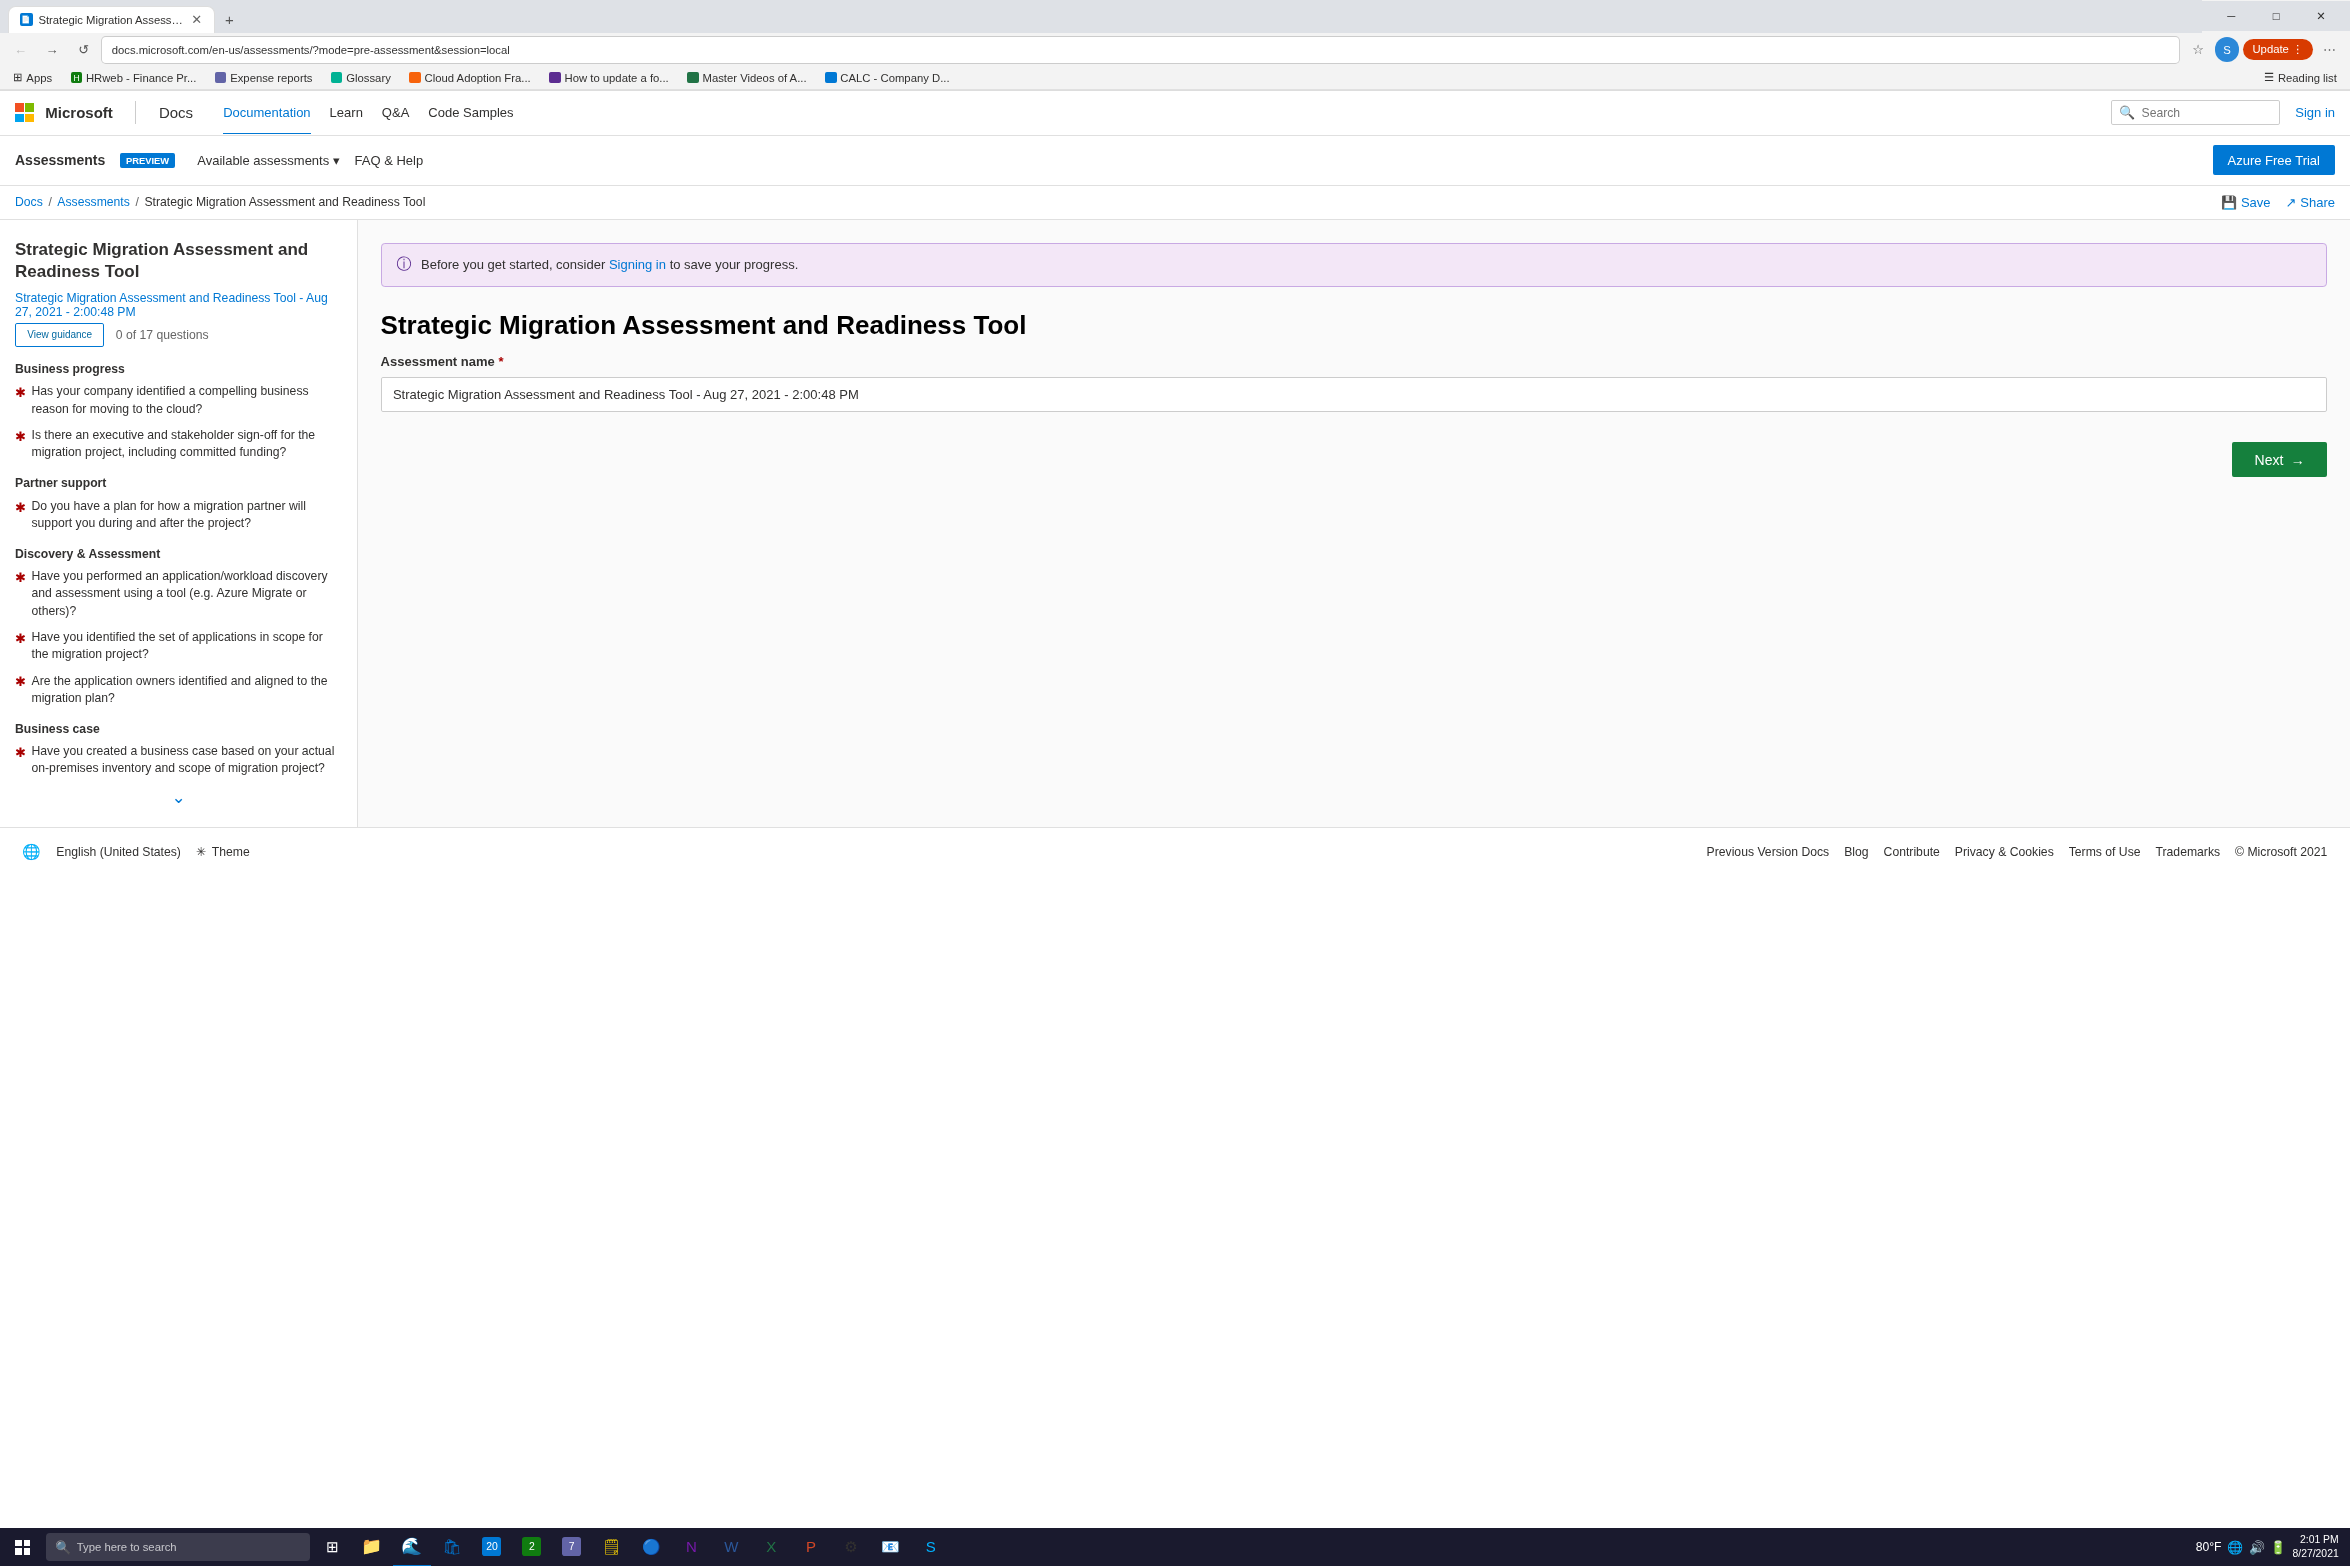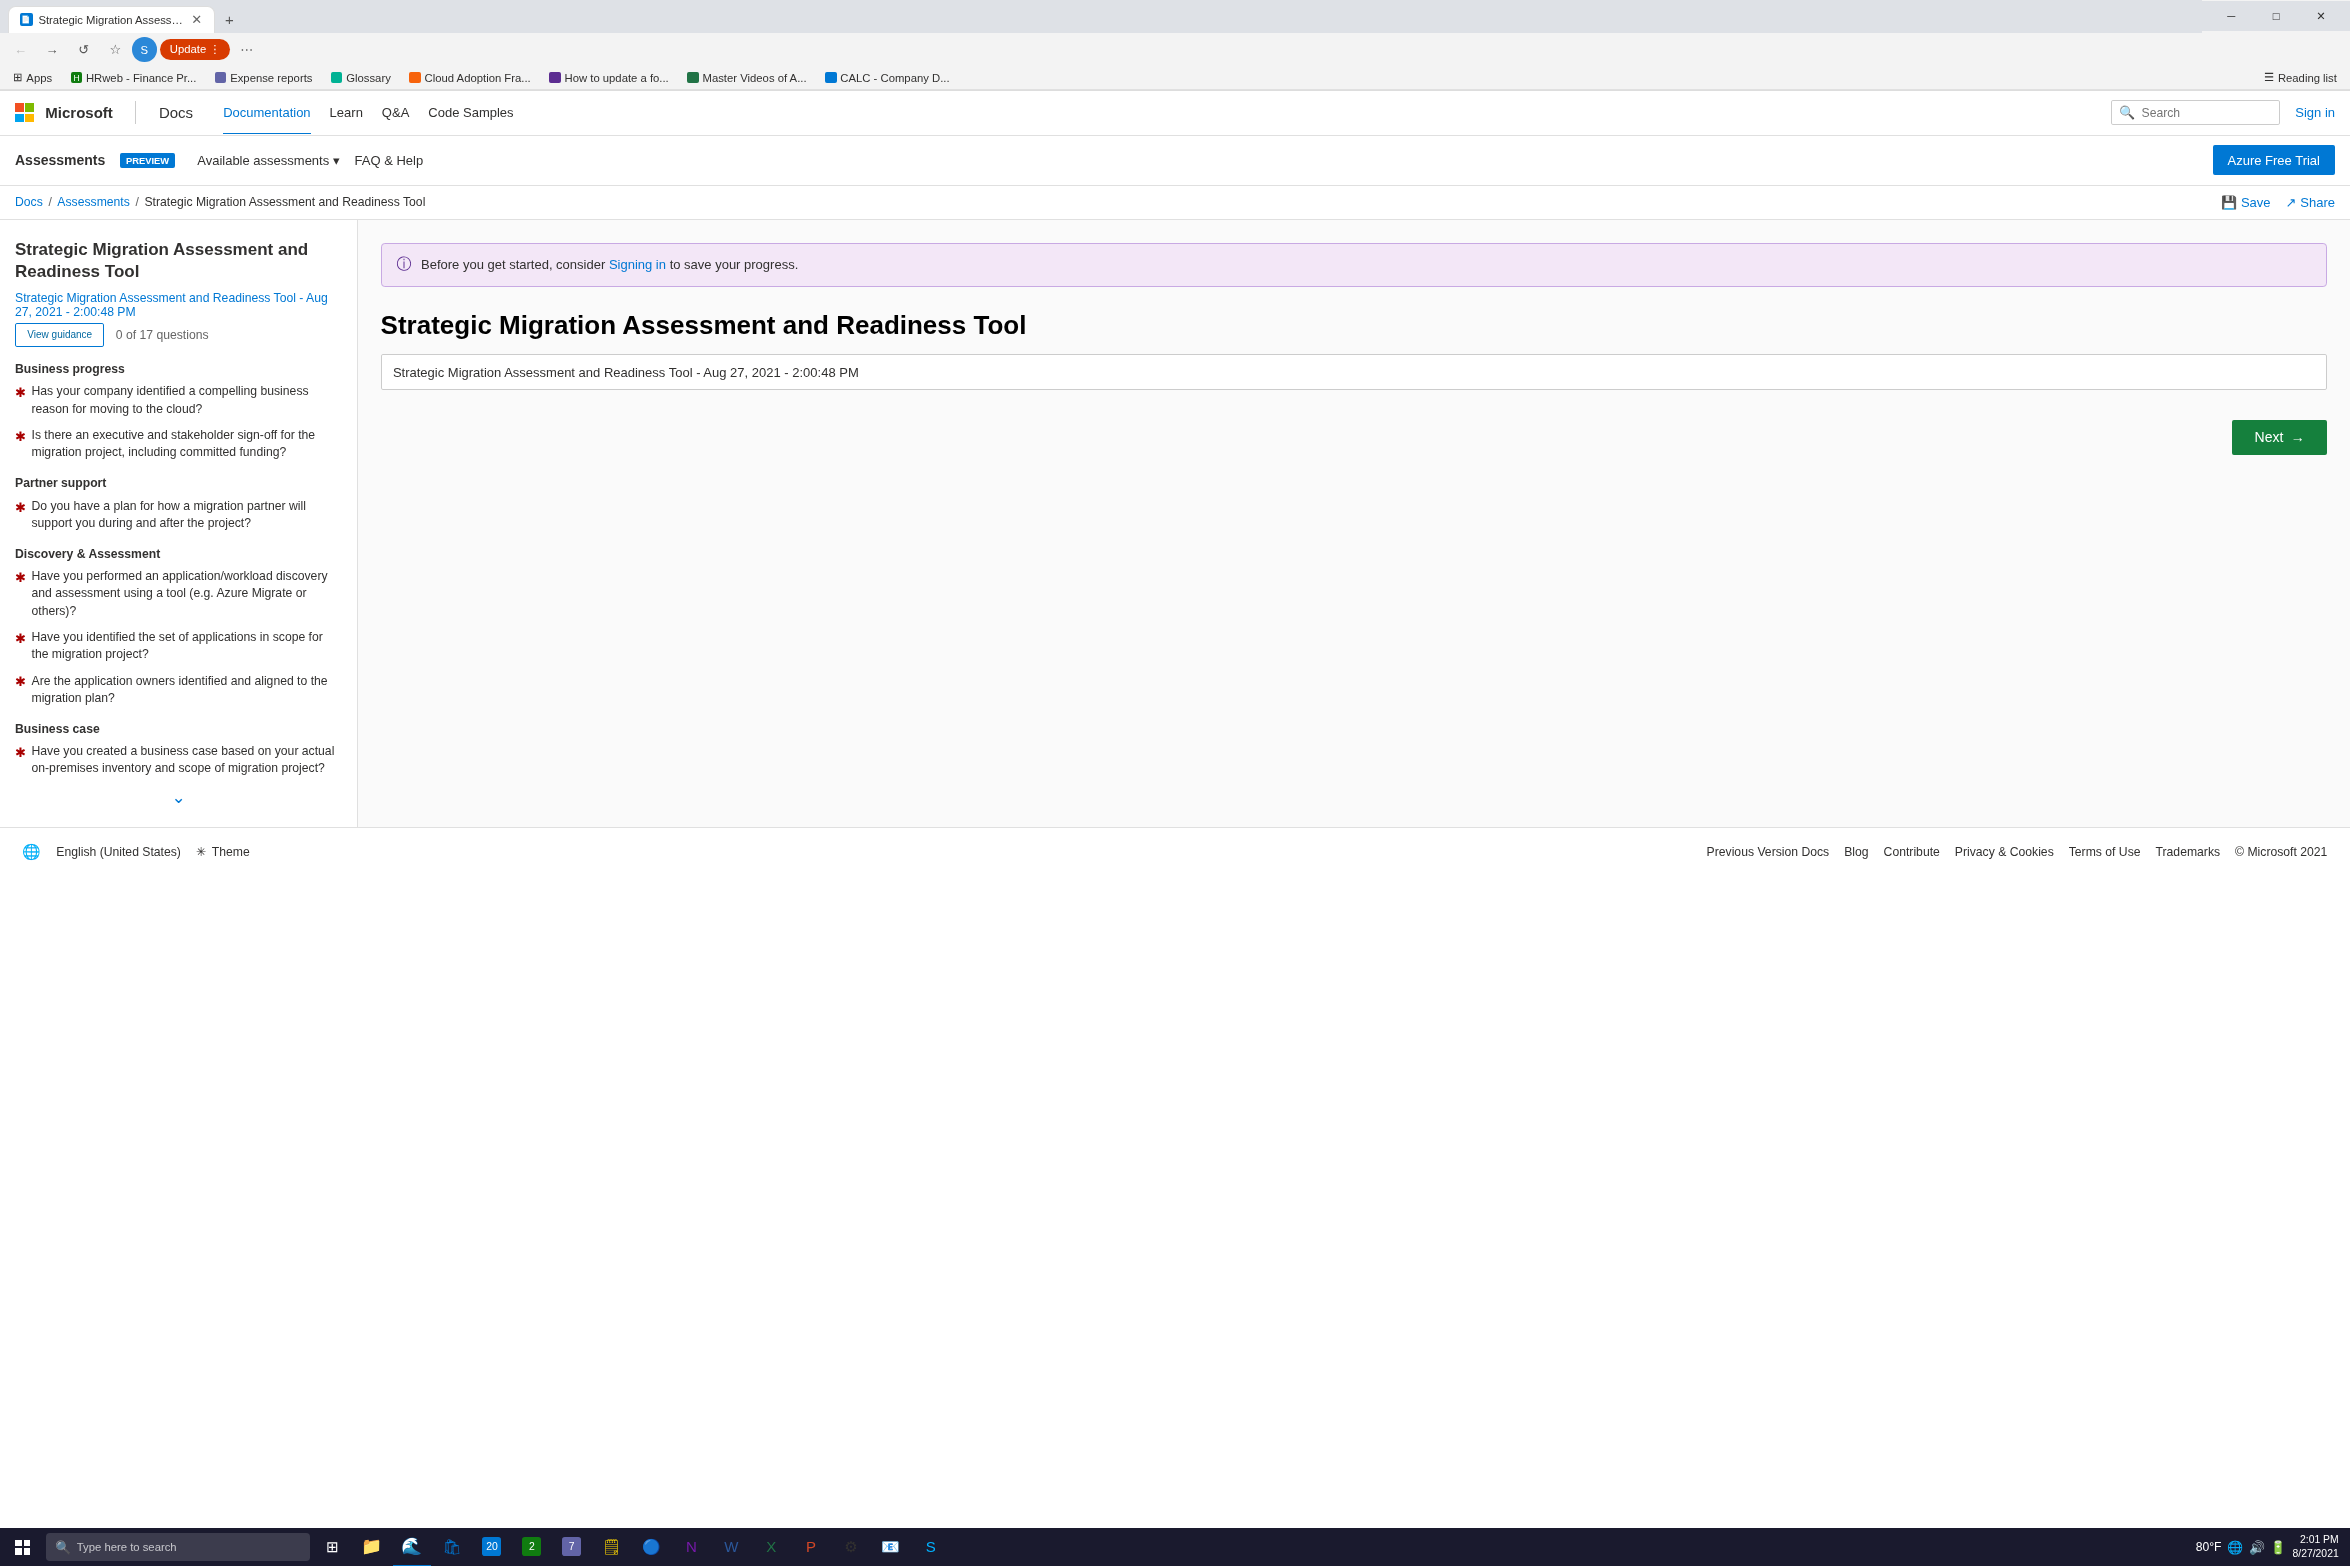--- a/index.html
+++ b/index.html
@@ -135,20 +135,21 @@
       <div class="win-ctrl">─</div>
       <div class="win-ctrl">□</div>
       <div class="win-ctrl close">✕</div>
     </div>
   </div>
 
   <div class="address-bar-row">
     <div class="nav-btn disabled">←</div>
     <div class="nav-btn">→</div>
     <div class="nav-btn">↺</div>
+    <input class="address-input" value="docs.microsoft.com/en-us/assessments/?mode=pre-assessment&amp;session=local" style="">
     <div class="toolbar-icons">
       <div class="toolbar-icon">☆</div>
       <div class="toolbar-icon" style="background:#2b88d8; border-radius:50%; color:white; font-size:11.3px; width:24.5px; height:24.5px;">S</div>
       <button class="update-btn">Update ⋮</button>
       <div class="toolbar-icon">⋯</div>
     </div>
   </div>
 
   <div class="bookmarks-bar">
     <div class="bookmark-item">
@@ -314,20 +315,24 @@
         <span>Before you get started, consider</span>
         <a href="#" class="signing-in-link">Signing in</a>
         <span>to save your progress.</span>
       </span>
     </div>
 
     <h1 class="assessment-title">Strategic Migration Assessment and Readiness Tool</h1>
 
 
     <div>
+      <div class="field-label">
+        <span>Assessment name</span>
+        <span class="required-star">*</span>
+      </div>
       <input class="assessment-name-input" type="text" value="Strategic Migration Assessment and Readiness Tool - Aug 27, 2021 - 2:00:48 PM" style="">
     </div>
 
     <div class="next-btn-row">
       <button class="next-btn">
         <span>Next</span>
         <span>→</span>
       </button>
     </div>
   </div>

